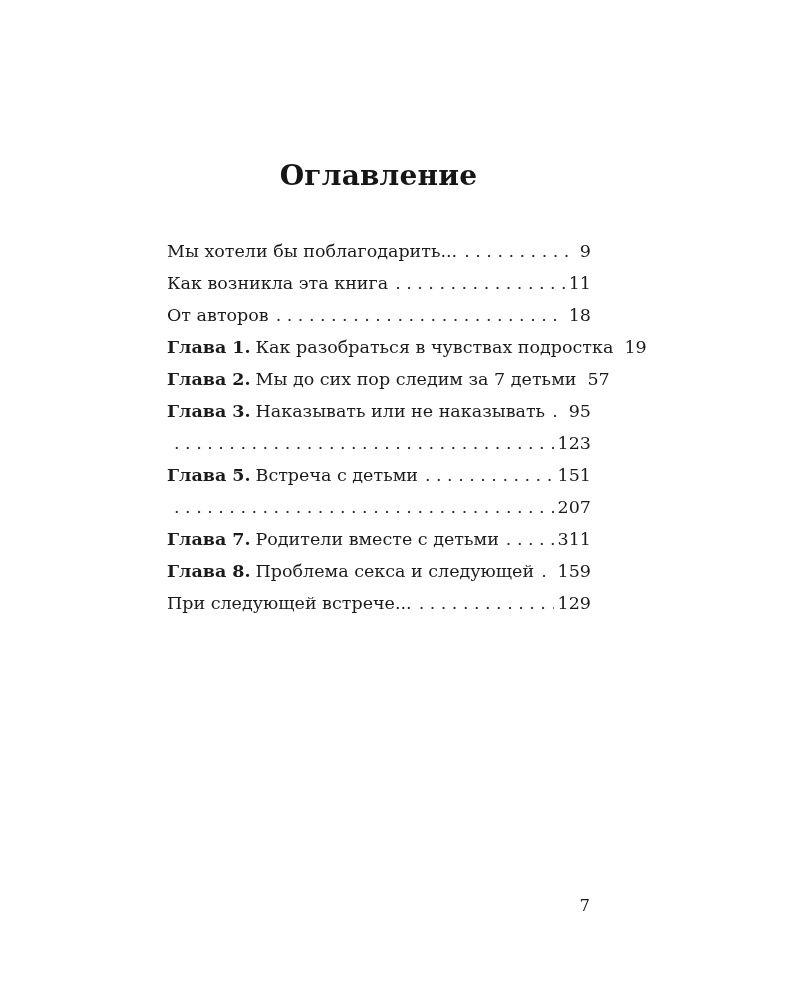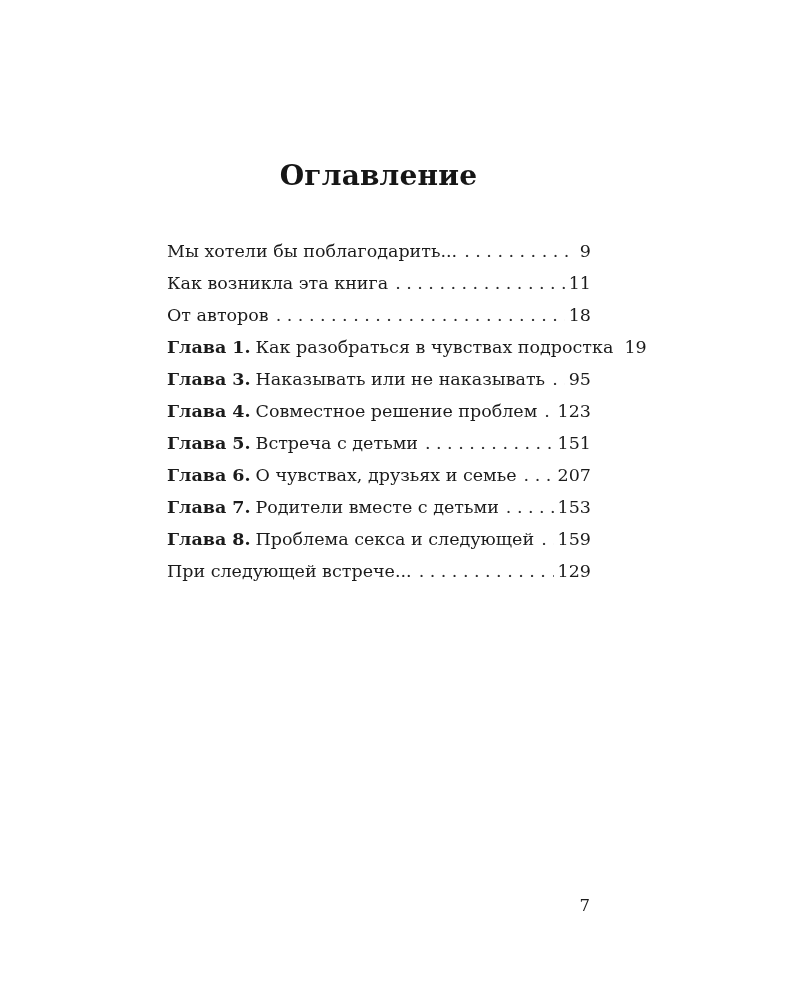--- a/index.html
+++ b/index.html
@@ -97,43 +97,46 @@
       <span class="toc-label"><span class="toc-prefix"></span><span>От авторов</span></span>
       <span class="toc-leader">................................................................................</span>
       <span class="toc-page">18</span>
     </div>
     <div class="toc-row">
       <span class="toc-label"><span class="toc-prefix">Глава 1.</span><span>Как разобраться в чувствах подростка</span></span>
       <span class="toc-leader">................................................................................</span>
       <span class="toc-page">19</span>
     </div>
     <div class="toc-row">
+      <span class="toc-label"><span class="toc-prefix">Глава 2.</span><span>Мы до сих пор следим за 7 детьми</span></span>
+      <span class="toc-leader">................................................................................</span>
+      <span class="toc-page">57</span>
+    </div>
+    <div class="toc-row">
       <span class="toc-label"><span class="toc-prefix">Глава 3.</span><span>Наказывать или не наказывать</span></span>
       <span class="toc-leader">................................................................................</span>
       <span class="toc-page">95</span>
     </div>
     <div class="toc-row">
-      <span class="toc-label"><span class="toc-prefix">Глава 4.</span><span>Совместное решение проблем</span></span>
       <span class="toc-leader">................................................................................</span>
       <span class="toc-page">123</span>
     </div>
     <div class="toc-row">
       <span class="toc-label"><span class="toc-prefix">Глава 5.</span><span>Встреча с детьми</span></span>
       <span class="toc-leader">................................................................................</span>
       <span class="toc-page">151</span>
     </div>
     <div class="toc-row">
-      <span class="toc-label"><span class="toc-prefix">Глава 6.</span><span>О чувствах, друзьях и семье</span></span>
       <span class="toc-leader">................................................................................</span>
       <span class="toc-page">207</span>
     </div>
     <div class="toc-row">
       <span class="toc-label"><span class="toc-prefix">Глава 7.</span><span>Родители вместе с детьми</span></span>
       <span class="toc-leader">................................................................................</span>
-      <span class="toc-page">153</span>
+      <span class="toc-page">311</span>
     </div>
     <div class="toc-row">
       <span class="toc-label"><span class="toc-prefix">Глава 8.</span><span>Проблема секса и следующей</span></span>
       <span class="toc-leader">................................................................................</span>
       <span class="toc-page">159</span>
     </div>
     <div class="toc-row">
       <span class="toc-label"><span class="toc-prefix"></span><span>При следующей встрече...</span></span>
       <span class="toc-leader">................................................................................</span>
       <span class="toc-page">129</span>

